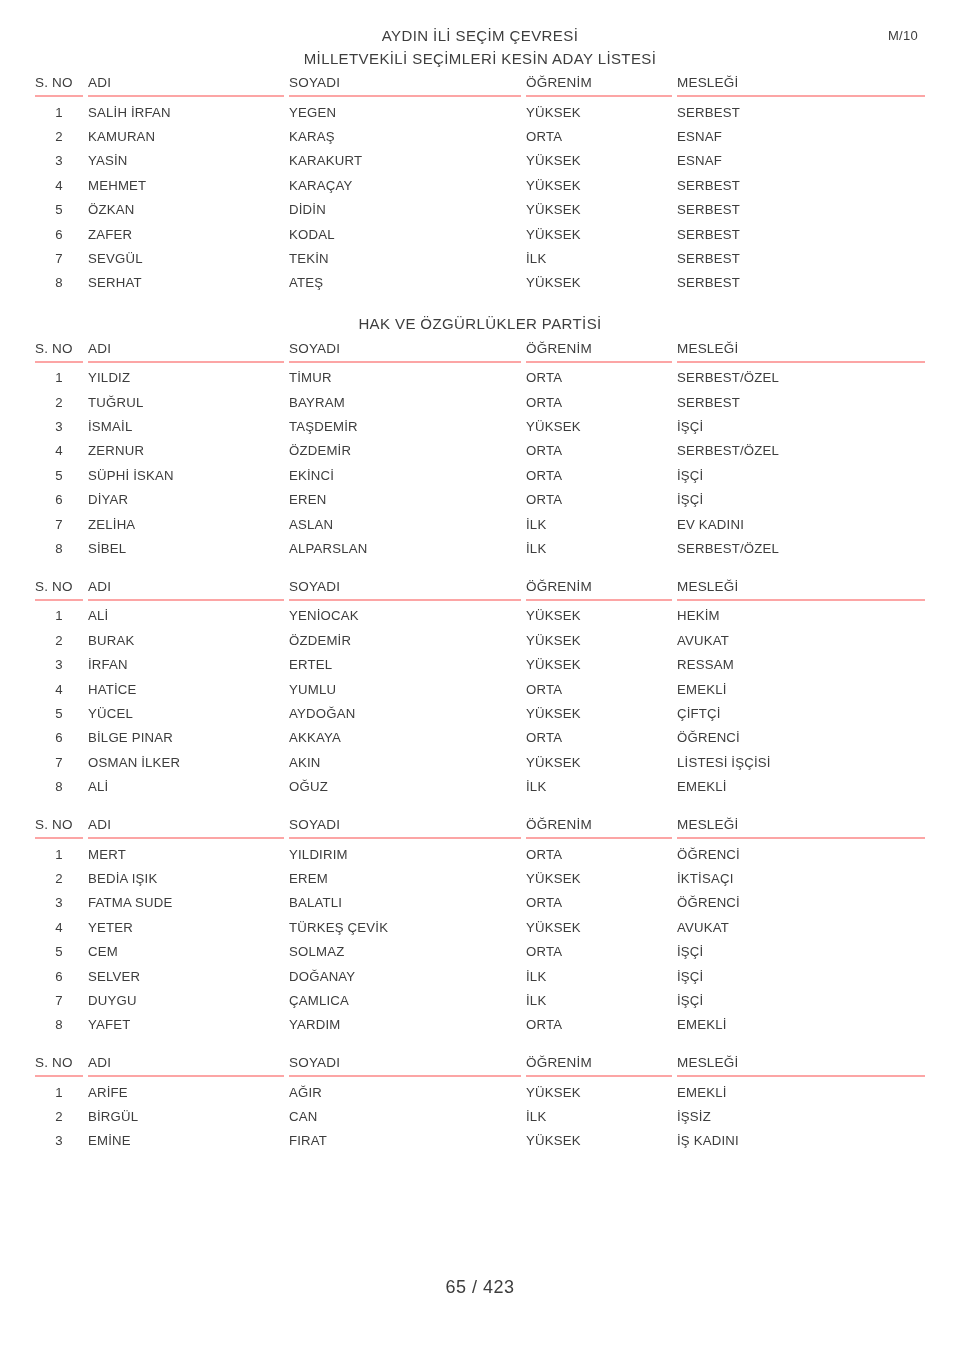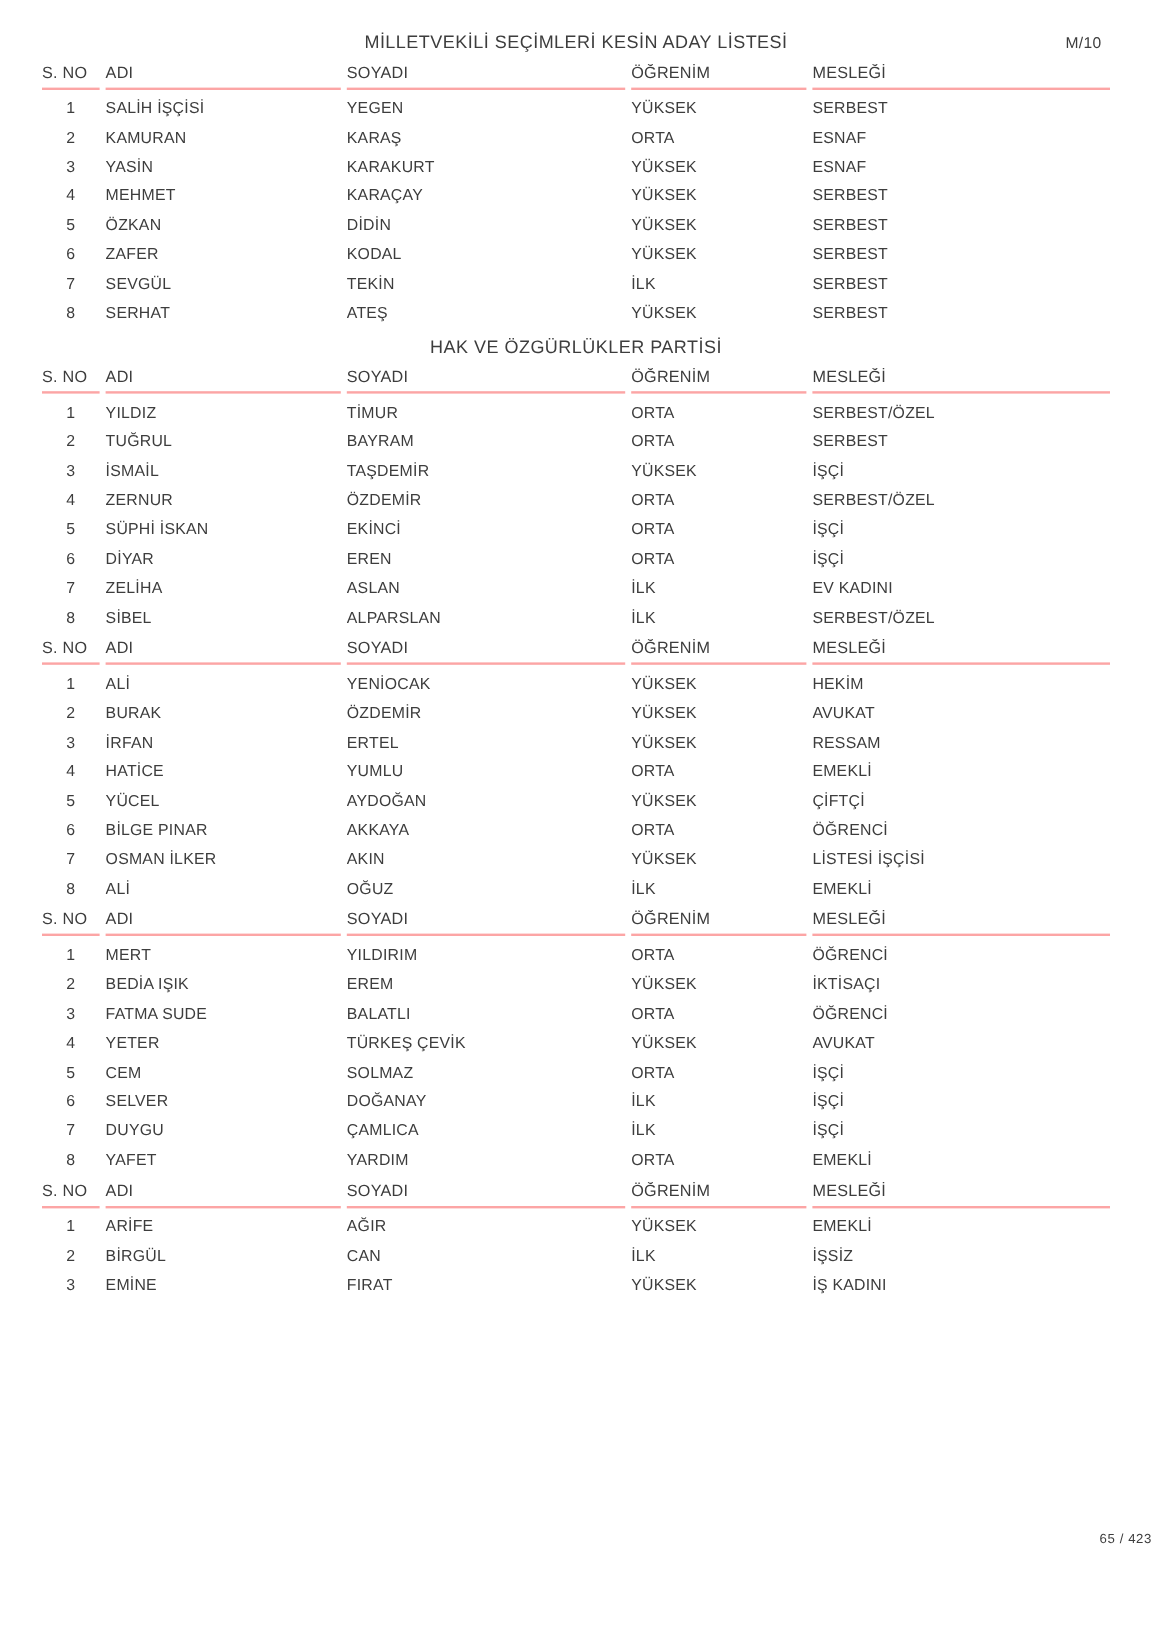--- a/index.html
+++ b/index.html
@@ -26,21 +26,21 @@
   .title-block {
     padding-top: 25px;
     text-align: center;
     font-size: 15px;
     line-height: 22.5px;
     letter-spacing: 0.4px;
   }
 
   .content { padding: 0 30px; }
 
-  .section { margin-top: 6px; }
+  .section { margin-top: 18px; }
   .section:first-child { margin-top: 0; }
 
   .party {
     font-size: 15px;
     font-weight: normal;
     text-align: center;
     line-height: 22.5px;
     letter-spacing: 0.4px;
   }
 
@@ -76,33 +76,34 @@
     white-space: nowrap;
     overflow: hidden;
   }
   td.num { text-align: center; }
 
   .footer {
     position: absolute;
     left: 0;
     top: 1277px;
     width: 100%;
-    text-align: right;
-    font-size: 11px;
+    text-align: center;
+    font-size: 18px;
     letter-spacing: 0.5px;
   }
 </style>
 </head>
 <body>
 
 <div class="doc">
 
   <div class="corner">M/10</div>
 
   <div class="title-block">
+    <div>AYDIN İLİ SEÇİM ÇEVRESİ</div>
     <div>MİLLETVEKİLİ SEÇİMLERİ KESİN ADAY LİSTESİ</div>
   </div>
 
   <div class="content" id="sections-host">
   <section class="section">
     <table class="list">
       <colgroup>
         <col class="c-sno">
             <col class="c-adi">
             <col class="c-soyadi">
@@ -115,21 +116,21 @@
           <th>ADI</th>
           <th>SOYADI</th>
           <th>ÖĞRENİM</th>
           <th>MESLEĞİ</th>
         </tr>
       </thead>
       <tbody>
 
       <tr>
           <td class="num">1</td>
-          <td>SALİH İŞÇİSİ</td>
+          <td>SALİH İRFAN</td>
           <td>YEGEN</td>
           <td>YÜKSEK</td>
           <td>SERBEST</td>
         </tr>
             <tr>
           <td class="num">2</td>
           <td>KAMURAN</td>
           <td>KARAŞ</td>
           <td>ORTA</td>
           <td>ESNAF</td>

